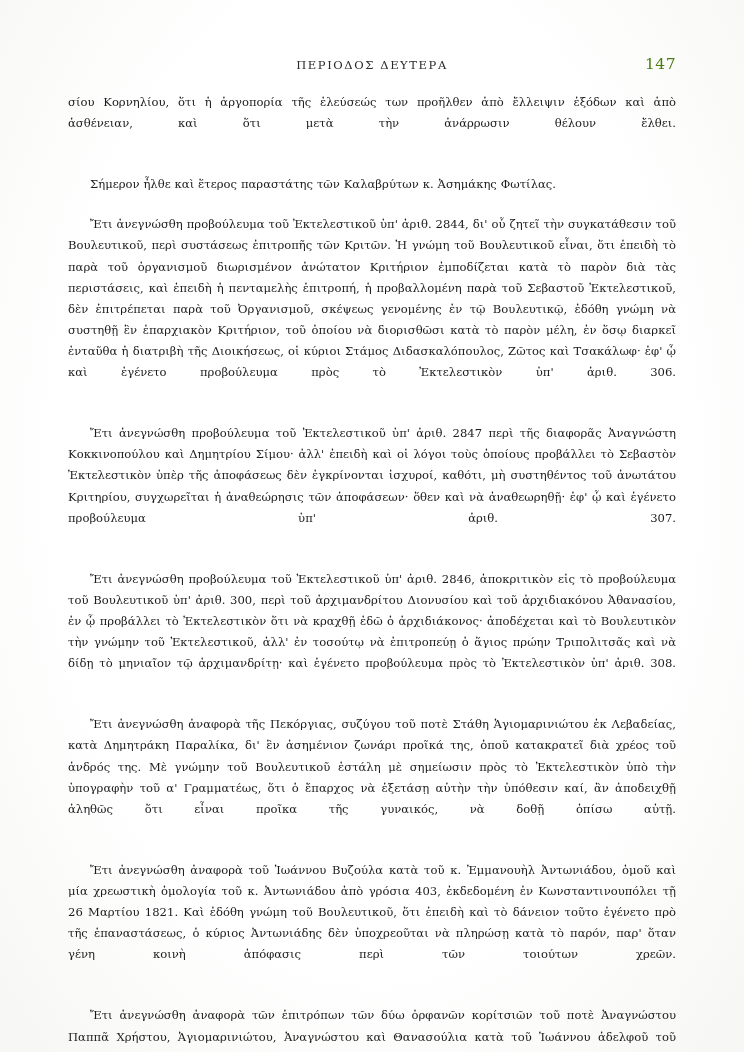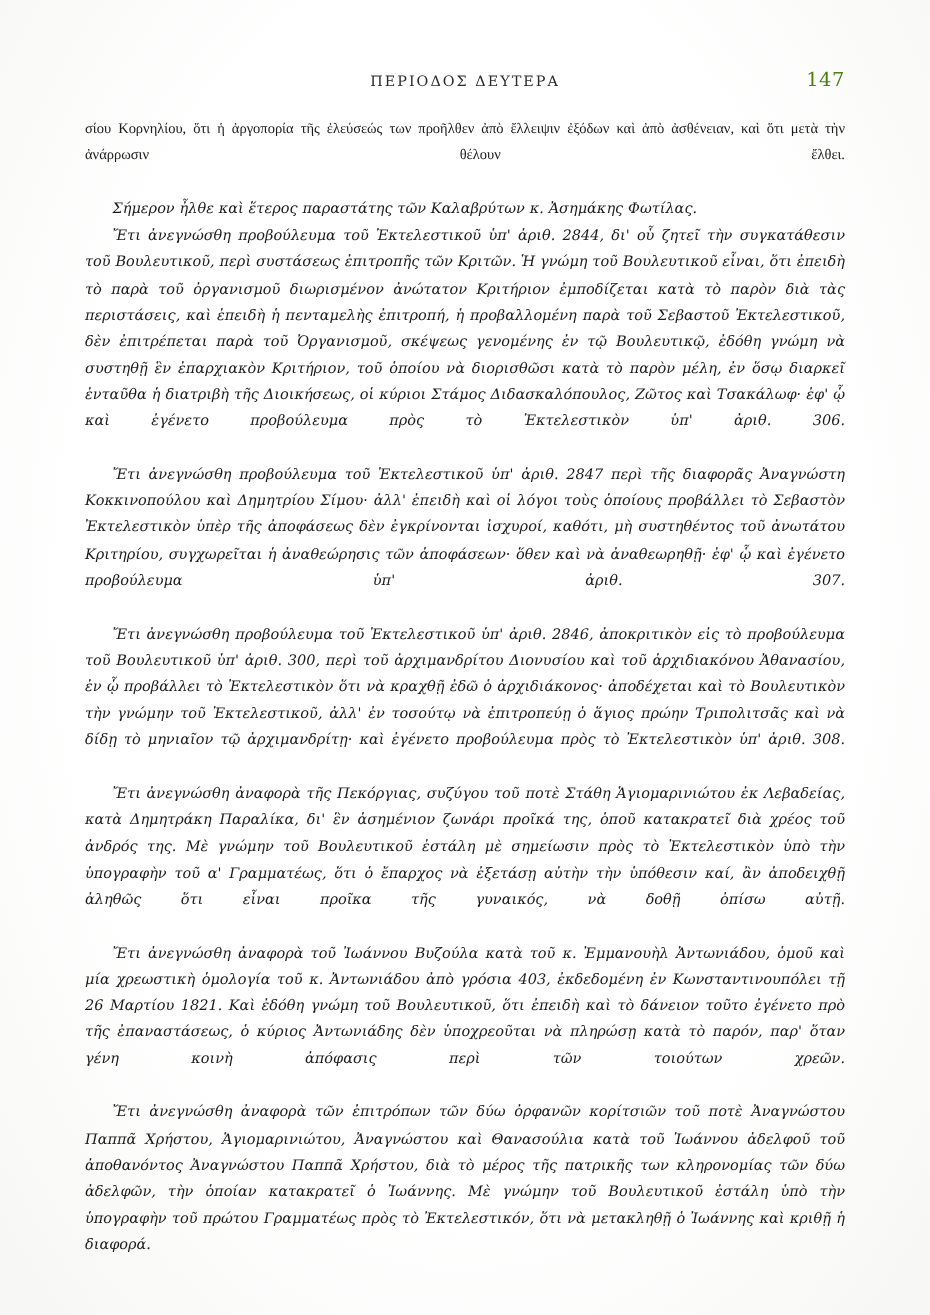--- a/index.html
+++ b/index.html
@@ -71,29 +71,27 @@
     margin: 0 0 0 0;
     font-size: 11.6px;
     line-height: 21.1px;
     text-align: justify;
     text-justify: inter-word;
     color: #1b1b1b;
     word-spacing: 0.2px;
     hyphens: none;
   }
   p.para + p.para {
-    margin-top: 1px;
-    font-style: italic;
+    margin-top: 19px;
   }
   p.indent {
     text-indent: 22px;
   }
   p.noindent {
     text-indent: 0;
-    font-family: Liberation Serif, serif;
   }
   
   p.para::after {
     content: "";
     display: inline-block;
     width: 100%;
   }
   p.para.lastline-full::after {
     display: none;
   }

